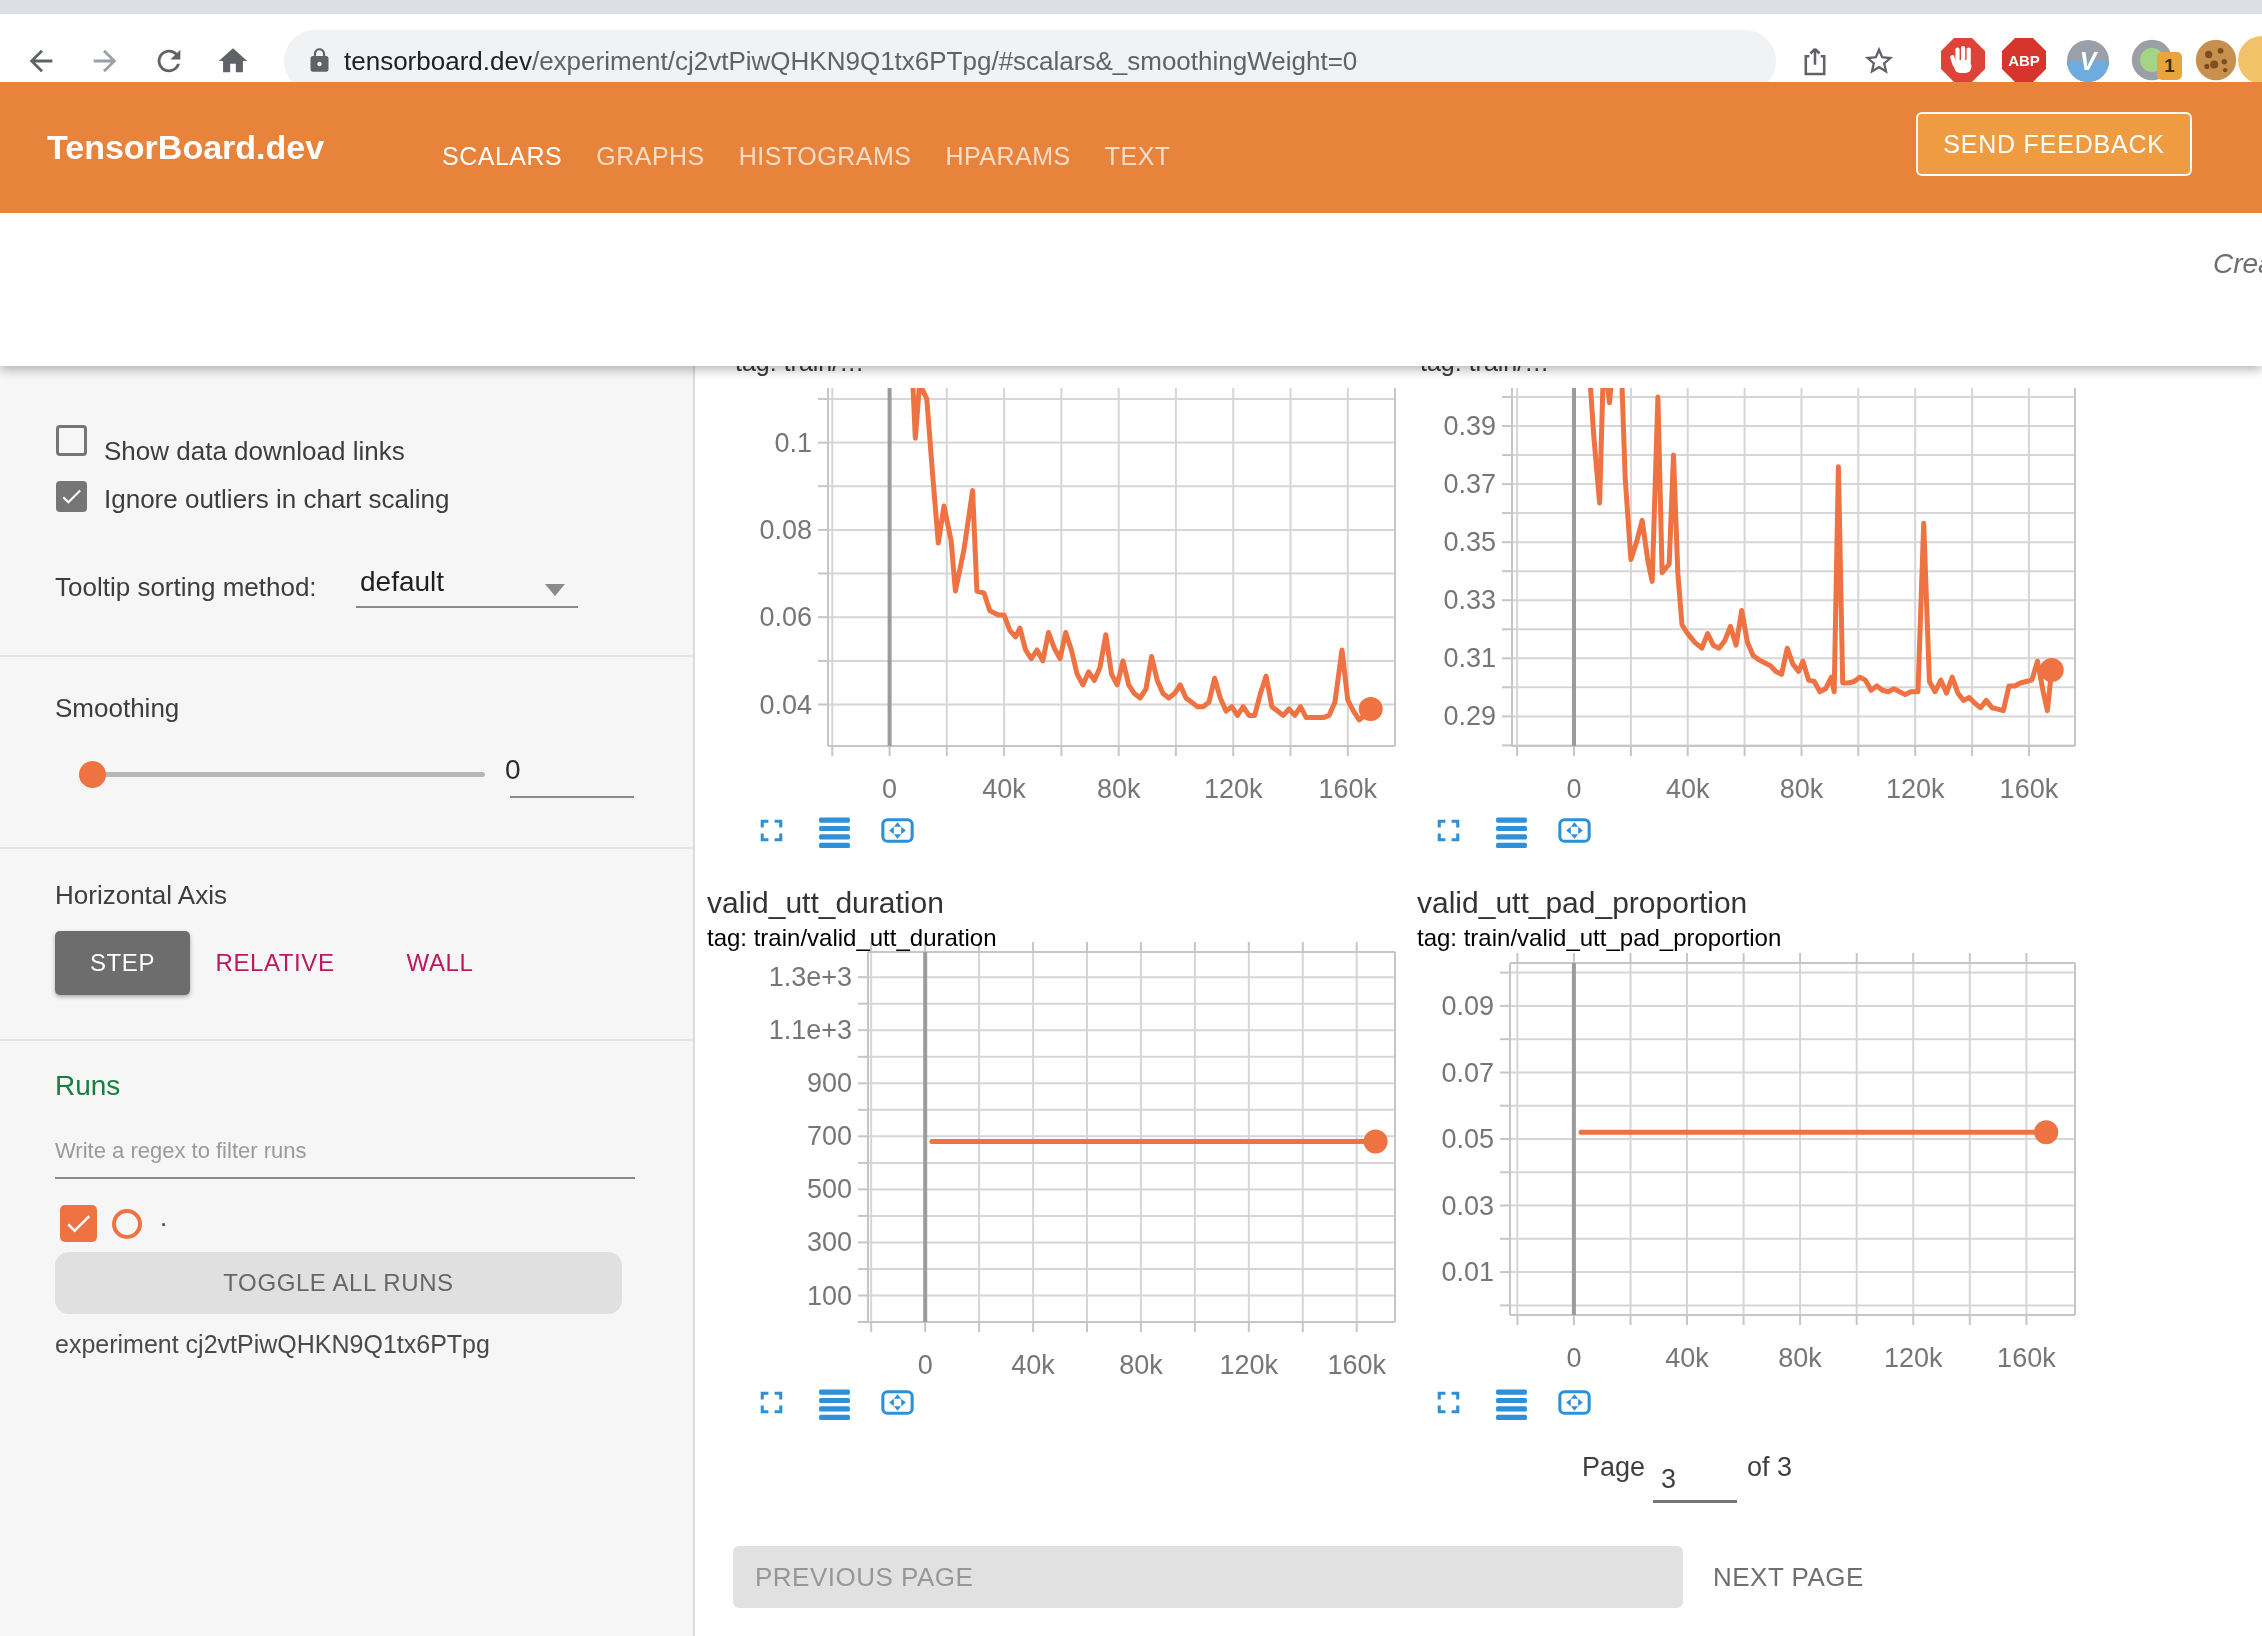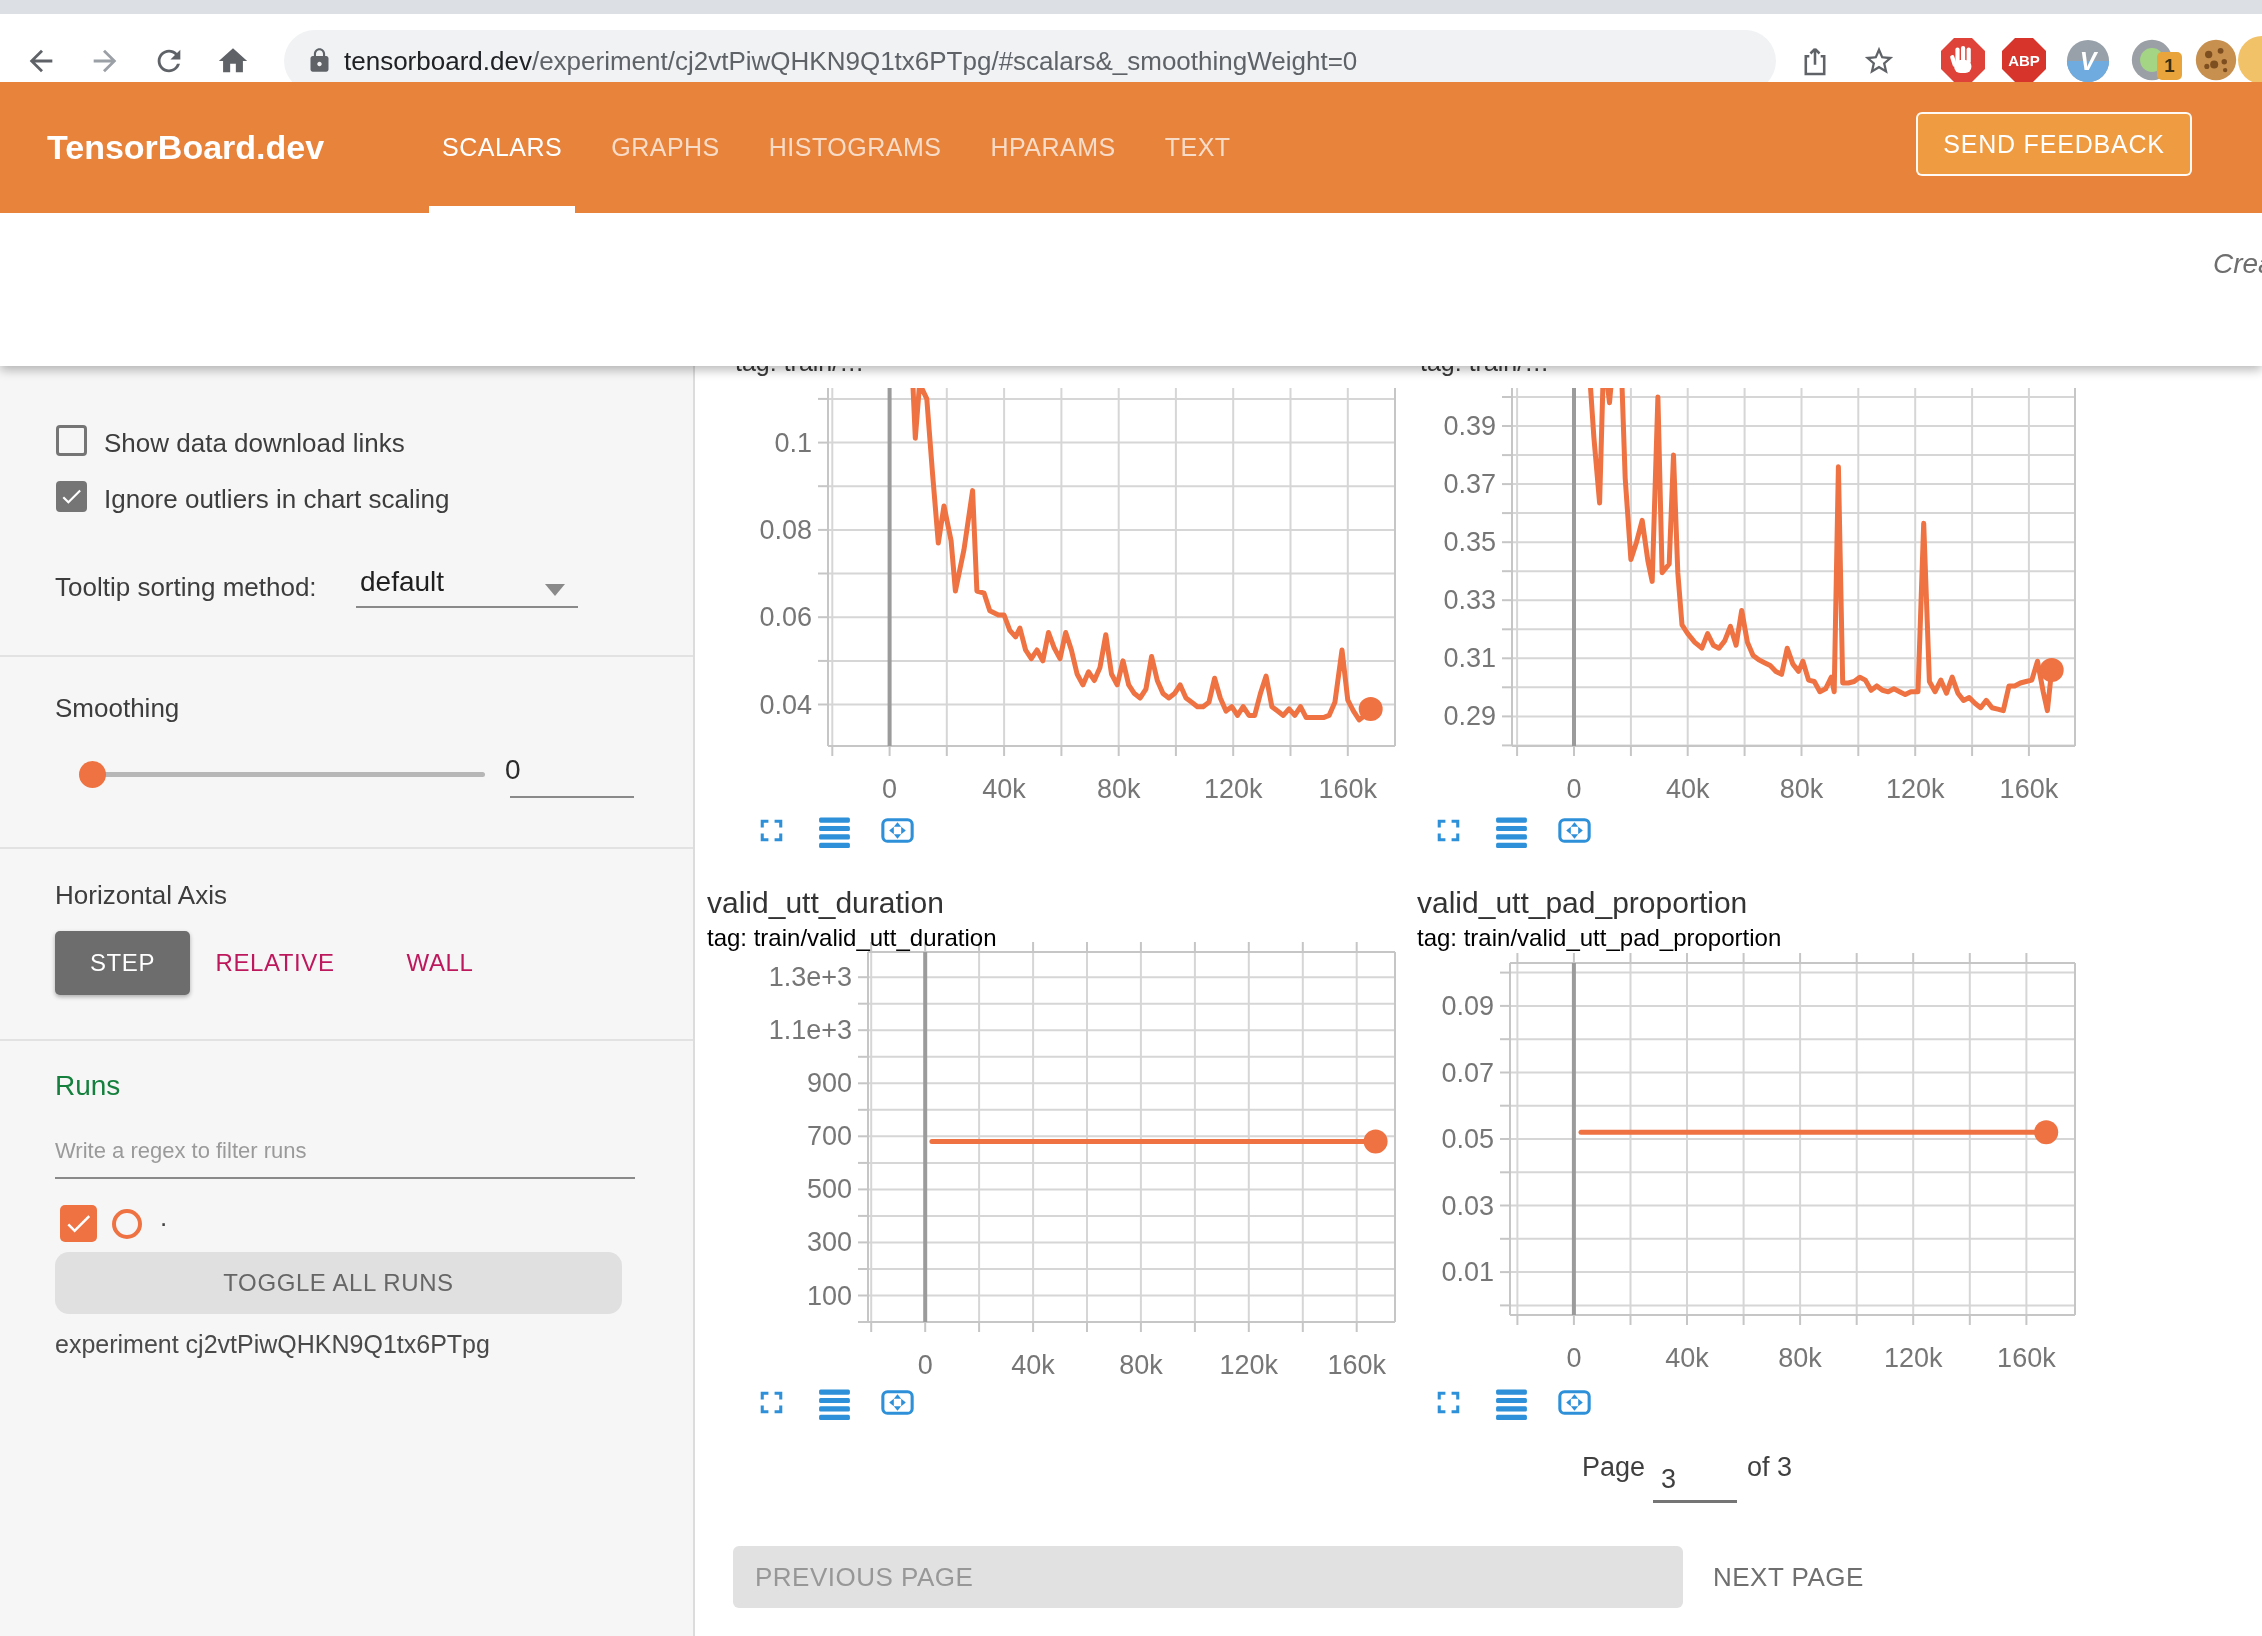--- a/index.html
+++ b/index.html
@@ -18,21 +18,21 @@
   #urltext .path { color:#5f6368; }
   .ext { top:22px; width:48px; height:48px; }
   #ext-badge { left:2157px; top:38px; width:25px; height:28px; background:#eaa43c; border-radius:5px;
                color:#3a2f12; font-size:19px; font-weight:bold; text-align:center; line-height:28px; }
   #ext-smiley { left:2238px; top:22px; width:48px; height:48px; border-radius:50%; background:#f2c269; }
 
   
   #appheader { left:0; top:82px; width:2262px; height:131px; background:#e8833c; z-index:30; }
   #logo { left:47px; top:0; height:131px; display:flex; align-items:center;
           color:#fff; font-size:34px; font-weight:bold; }
-  #tabs { left:429px; top:0; height:102px; display:flex; gap:23px; }
+  #tabs { left:429px; top:9px; height:102px; display:flex; gap:8px; }
   .tab { position:relative; height:131px; display:flex; align-items:center; padding:0 13px;
          color:rgba(255,255,255,.72); font-size:25px; letter-spacing:.5px; font-weight:500; }
   .tab.active { color:#fff; }
   .tab.active::after { content:""; position:absolute; left:0; right:0; bottom:0; height:7px; background:#fff; }
   #feedback { left:1916px; top:30px; width:276px; height:64px; background:#ef9b41;
               border:2.5px solid rgba(255,255,255,.95); border-radius:6px; color:#fff;
               font-size:25px; letter-spacing:.8px; display:flex; align-items:center; justify-content:center; }
 
   
   #subheader { left:0; top:213px; width:2262px; height:153px; background:#fff; z-index:20;
@@ -583,21 +583,21 @@
   <div id="next-btn" class="abs">NEXT PAGE</div>
 </div>
 
 <div id="subheader" class="abs">
   <div id="creator" class="abs">Crea</div>
 </div>
 
 <div id="sidebar-bg" class="abs">
 
   <div class="abs cbx" style="left:56px;top:59px"></div>
-  <div class="abs side-label" style="left:104px;top:62px">Show data download links</div>
+  <div class="abs side-label" style="left:104px;top:70px">Show data download links</div>
   <div class="abs cbx checked" style="left:56px;top:115px">
     <svg viewBox="0 0 24 24" fill="#fff">
         <path d="M9 16.17L4.83 12l-1.42 1.41L9 19 21 7l-1.41-1.41z"></path>
       </svg>
   </div>
   <div class="abs side-label" style="left:104px;top:118px">Ignore outliers in chart scaling</div>
 
   <div class="abs side-label" style="left:55px;top:206px">Tooltip sorting method:</div>
   <div class="abs" style="left:360px;top:200px;font-size:28px;color:#1f1f1f">default</div>
   <div class="abs ddl-arrow" style="left:545px;top:218px"></div>

